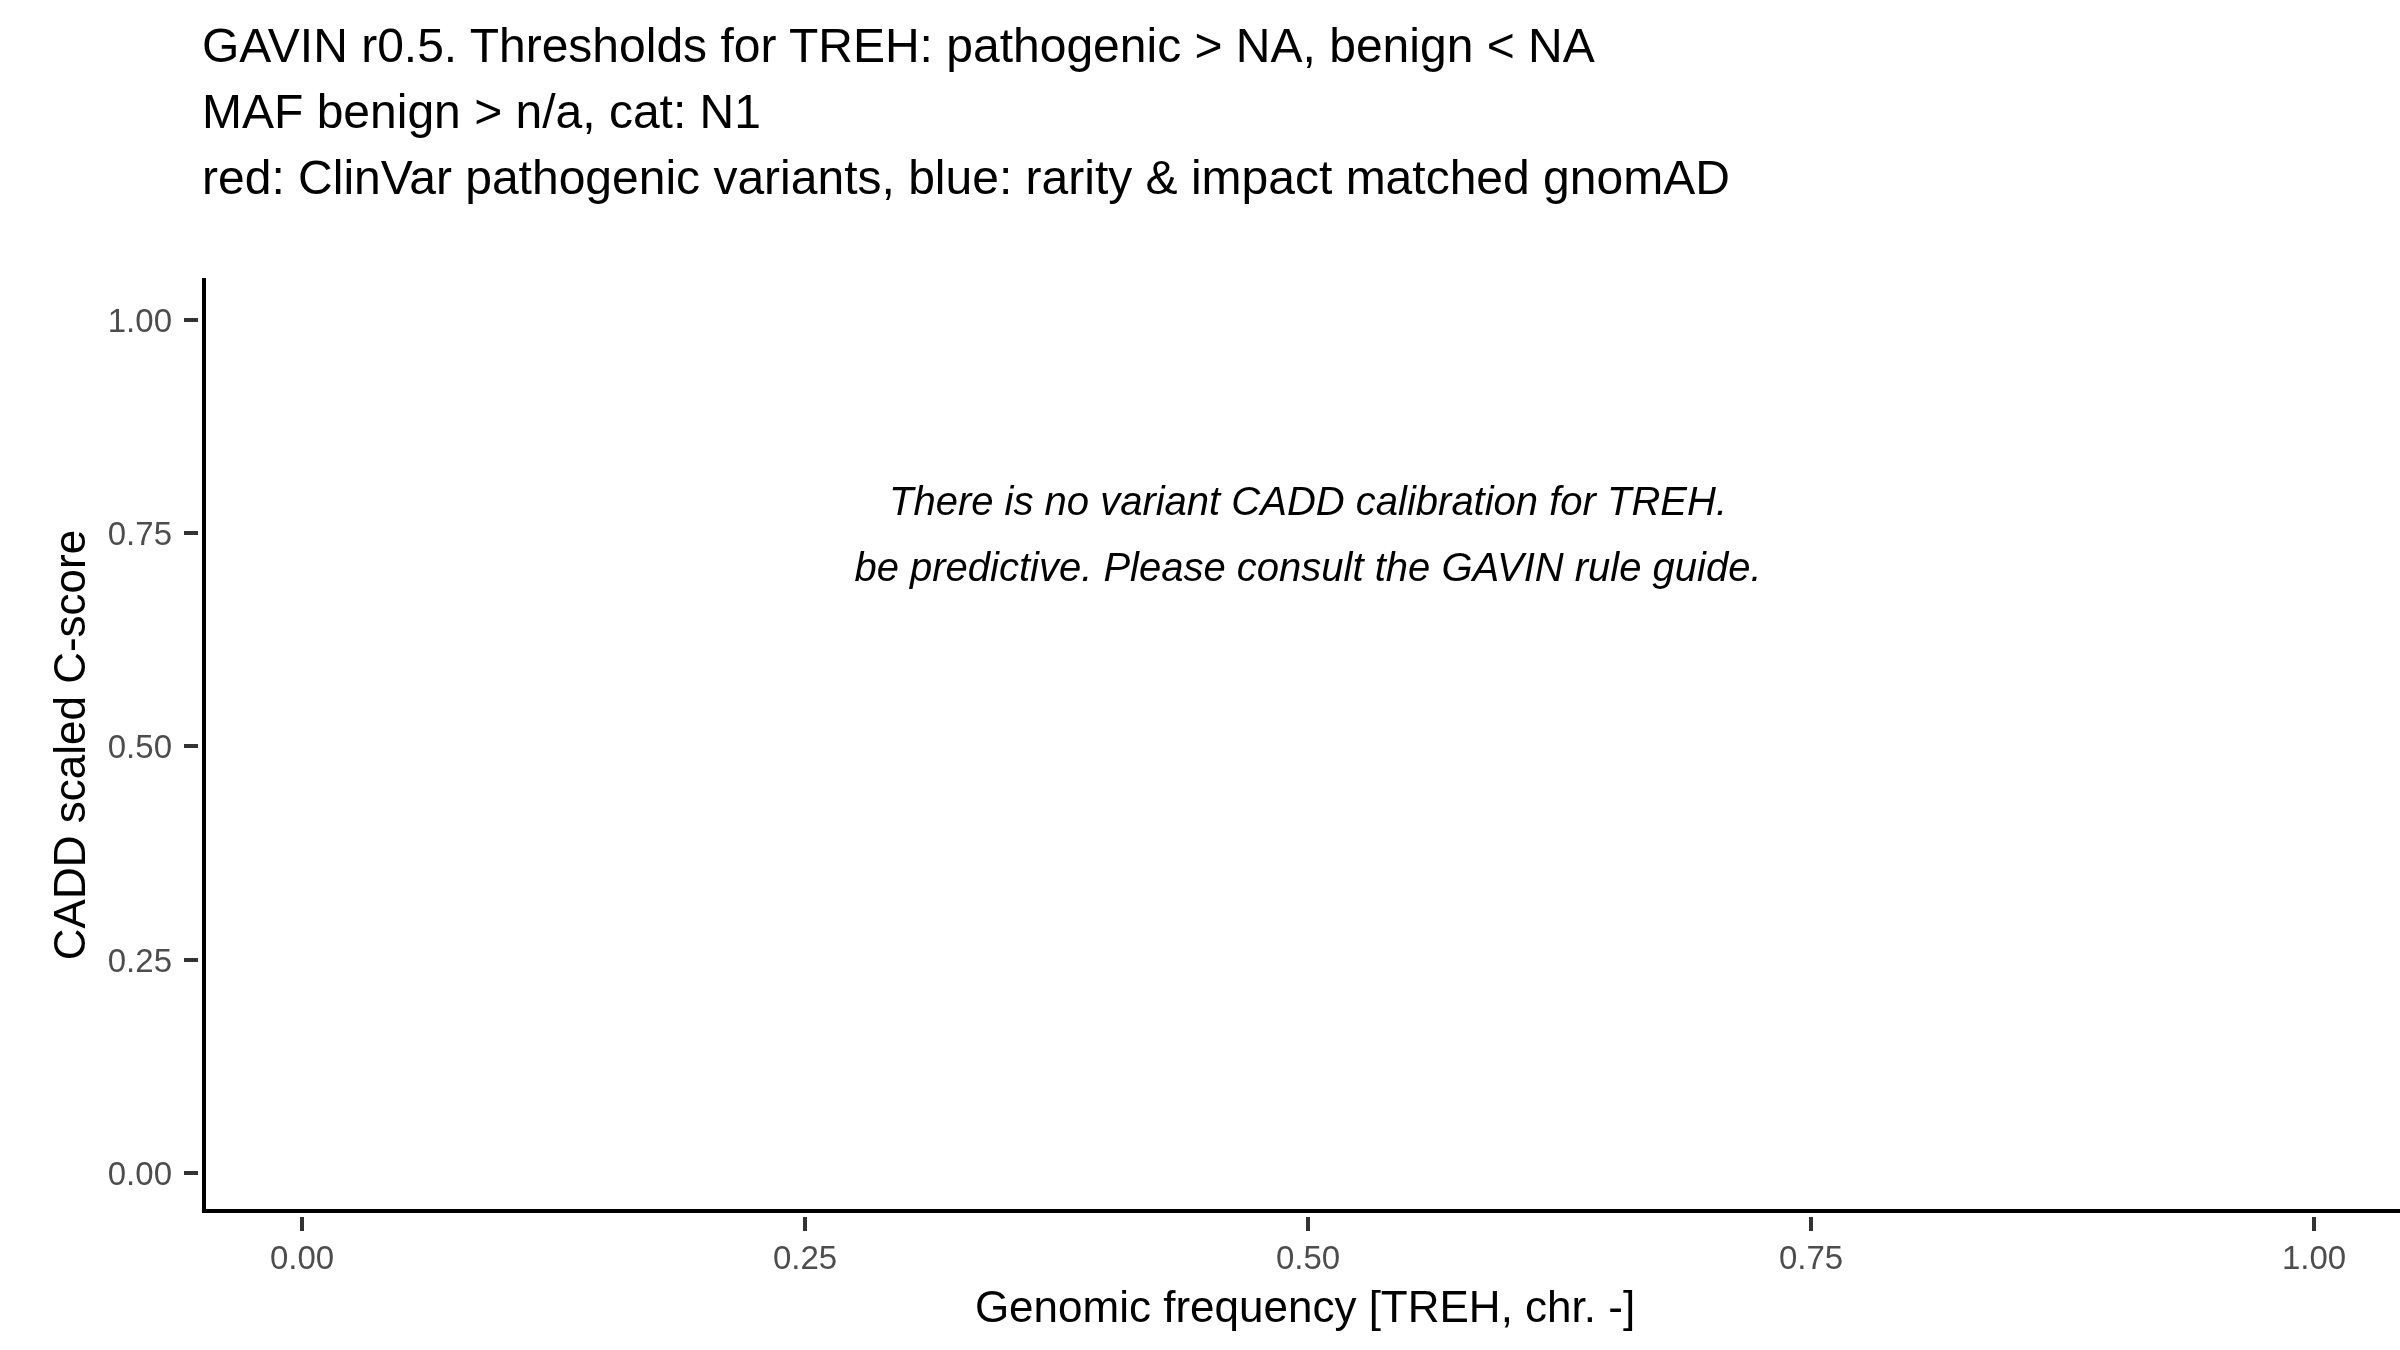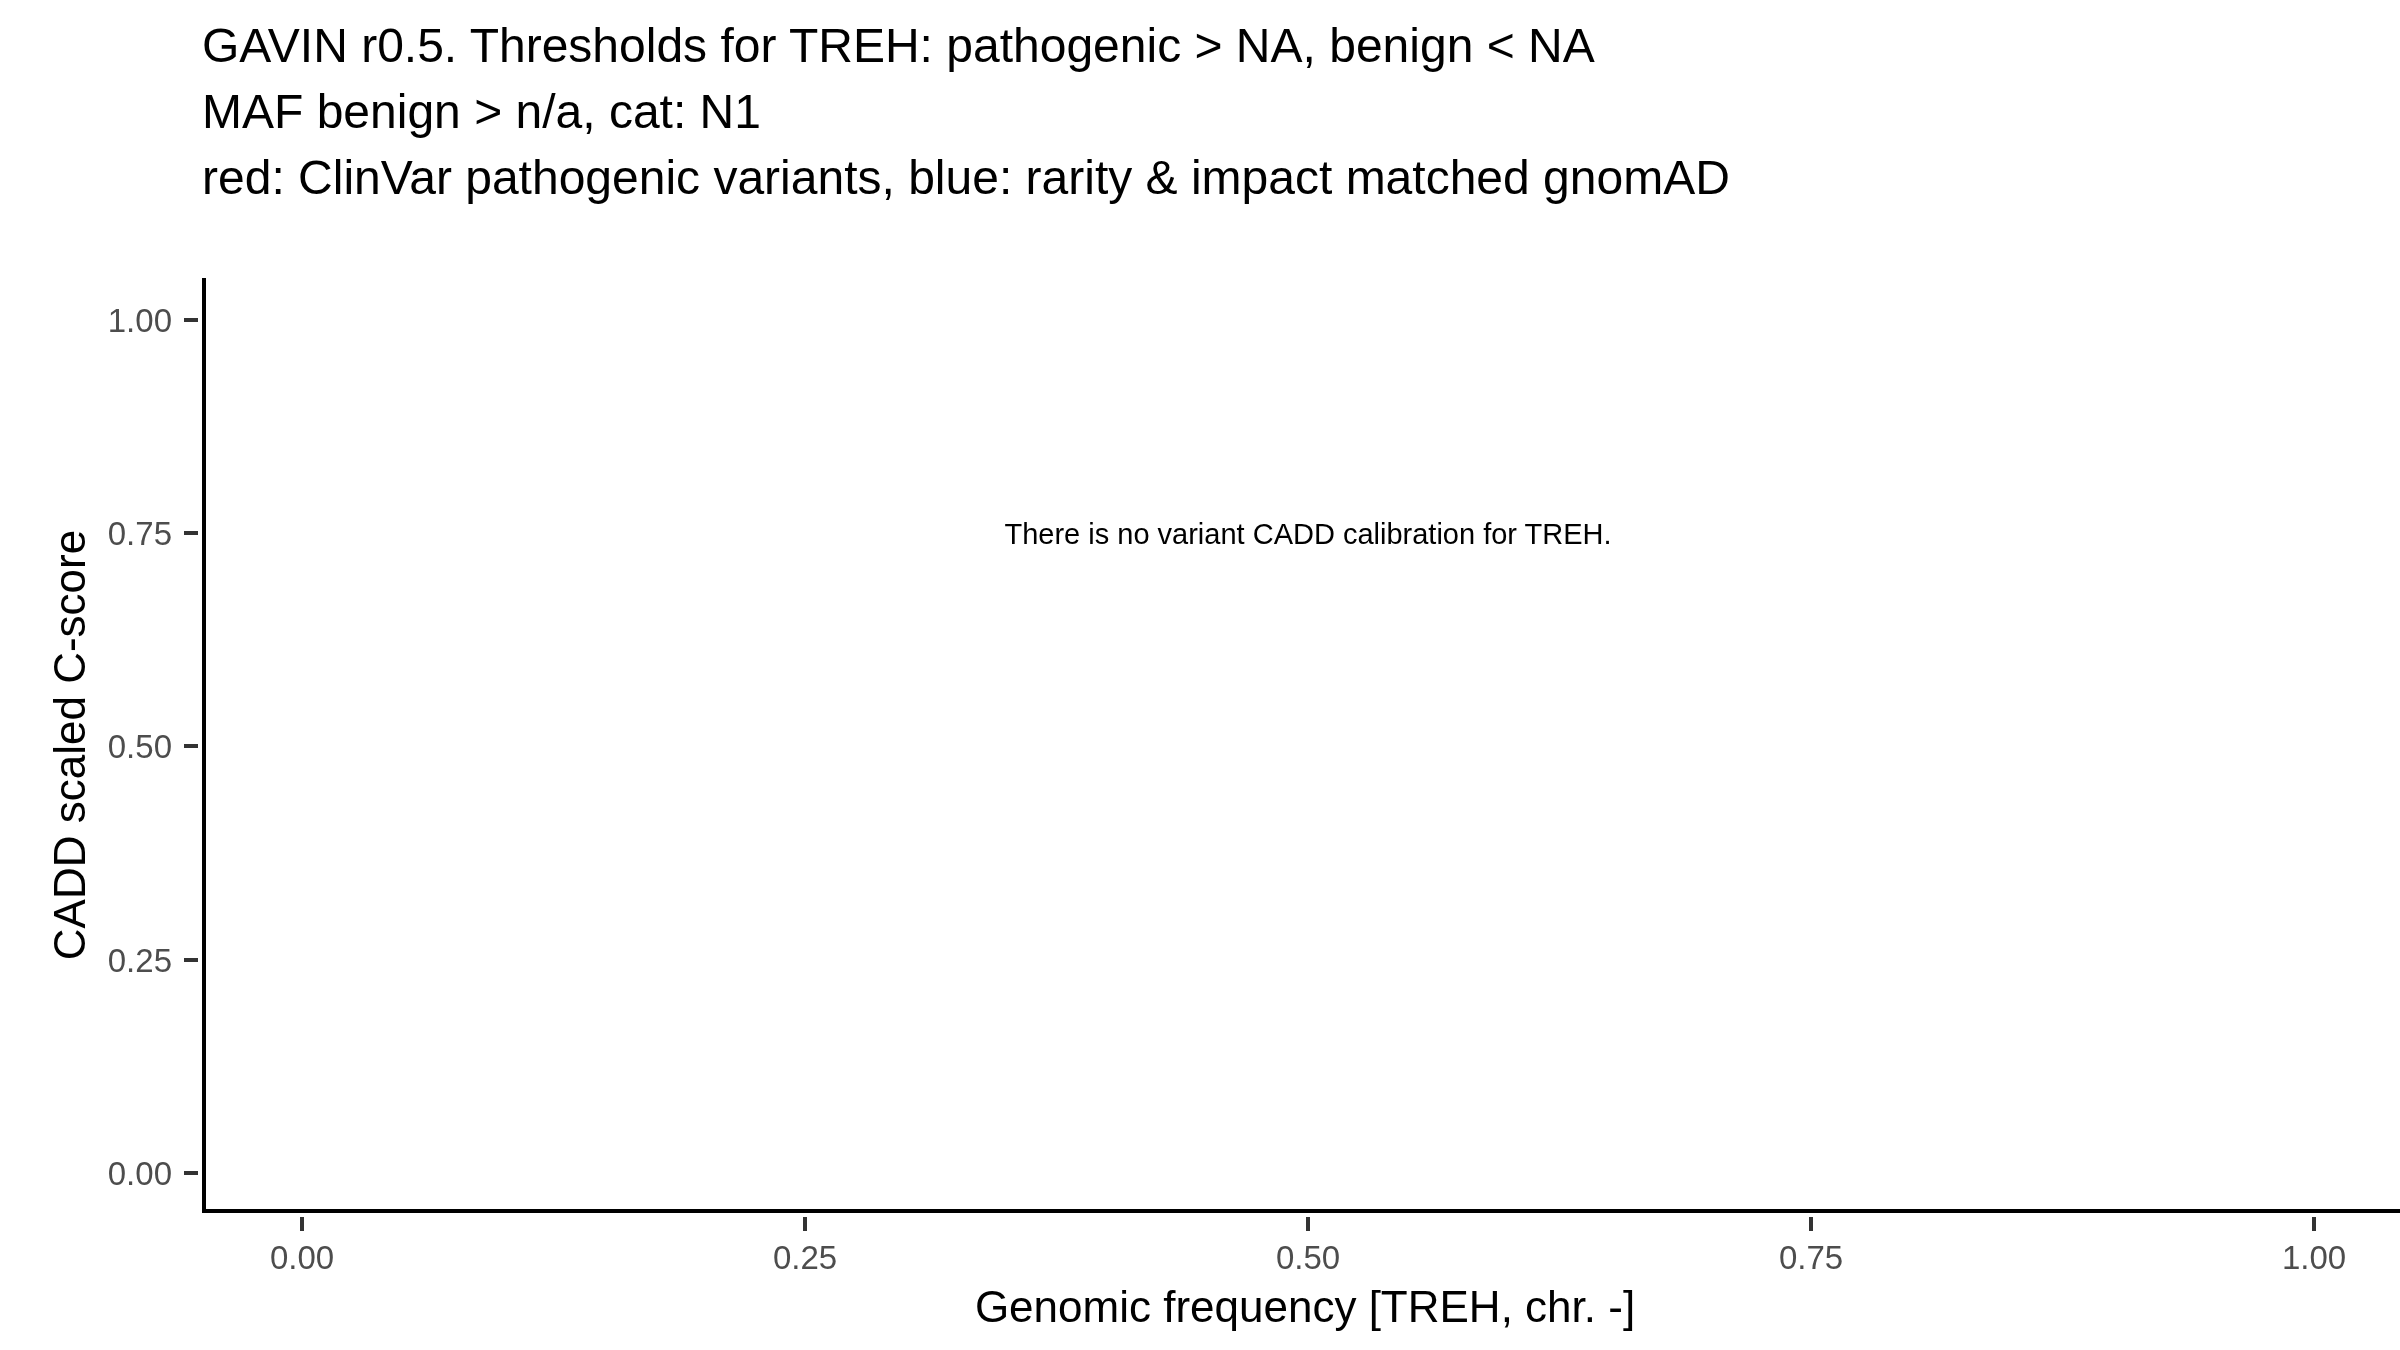--- a/index.html
+++ b/index.html
@@ -40,24 +40,25 @@
     border-left: 4px solid #000000;
     border-bottom: 4px solid #000000;
     background: #ffffff;
   }
   .annotation {
     position: absolute;
     left: 1102px;
     top: 256px;
     transform: translate(-50%, -50%);
     text-align: center;
-    font-size: 29px;
+    font-size: 40px;
     line-height: 66px;
     color: #000000;
     white-space: nowrap;
+    font-style: italic;
   }
   .ytick { position: absolute; left: 0; width: 0; height: 0; }
   .ytick .tick-mark {
     position: absolute;
     left: -22px;
     width: 14px;
     height: 4px;
     background: #333333;
     transform: translateY(-50%);
   }
@@ -117,20 +118,21 @@
     <div>MAF benign &gt; n/a, cat: N1</div>
     <div>red: ClinVar pathogenic variants, blue: rarity &amp; impact matched gnomAD</div>
   </div>
 
   <div class="y-axis-title">CADD scaled C-score</div>
 
   <div class="panel">
 
     <div class="annotation">
       <div>There is no variant CADD calibration for TREH.</div>
+      <div>be predictive. Please consult the GAVIN rule guide.</div>
     </div>
 
     <div class="ytick" style="top:42px">
       <span class="tick-mark"></span>
       <span class="tick-label">1.00</span>
     </div>
     <div class="ytick" style="top:255px">
       <span class="tick-mark"></span>
       <span class="tick-label">0.75</span>
     </div>

